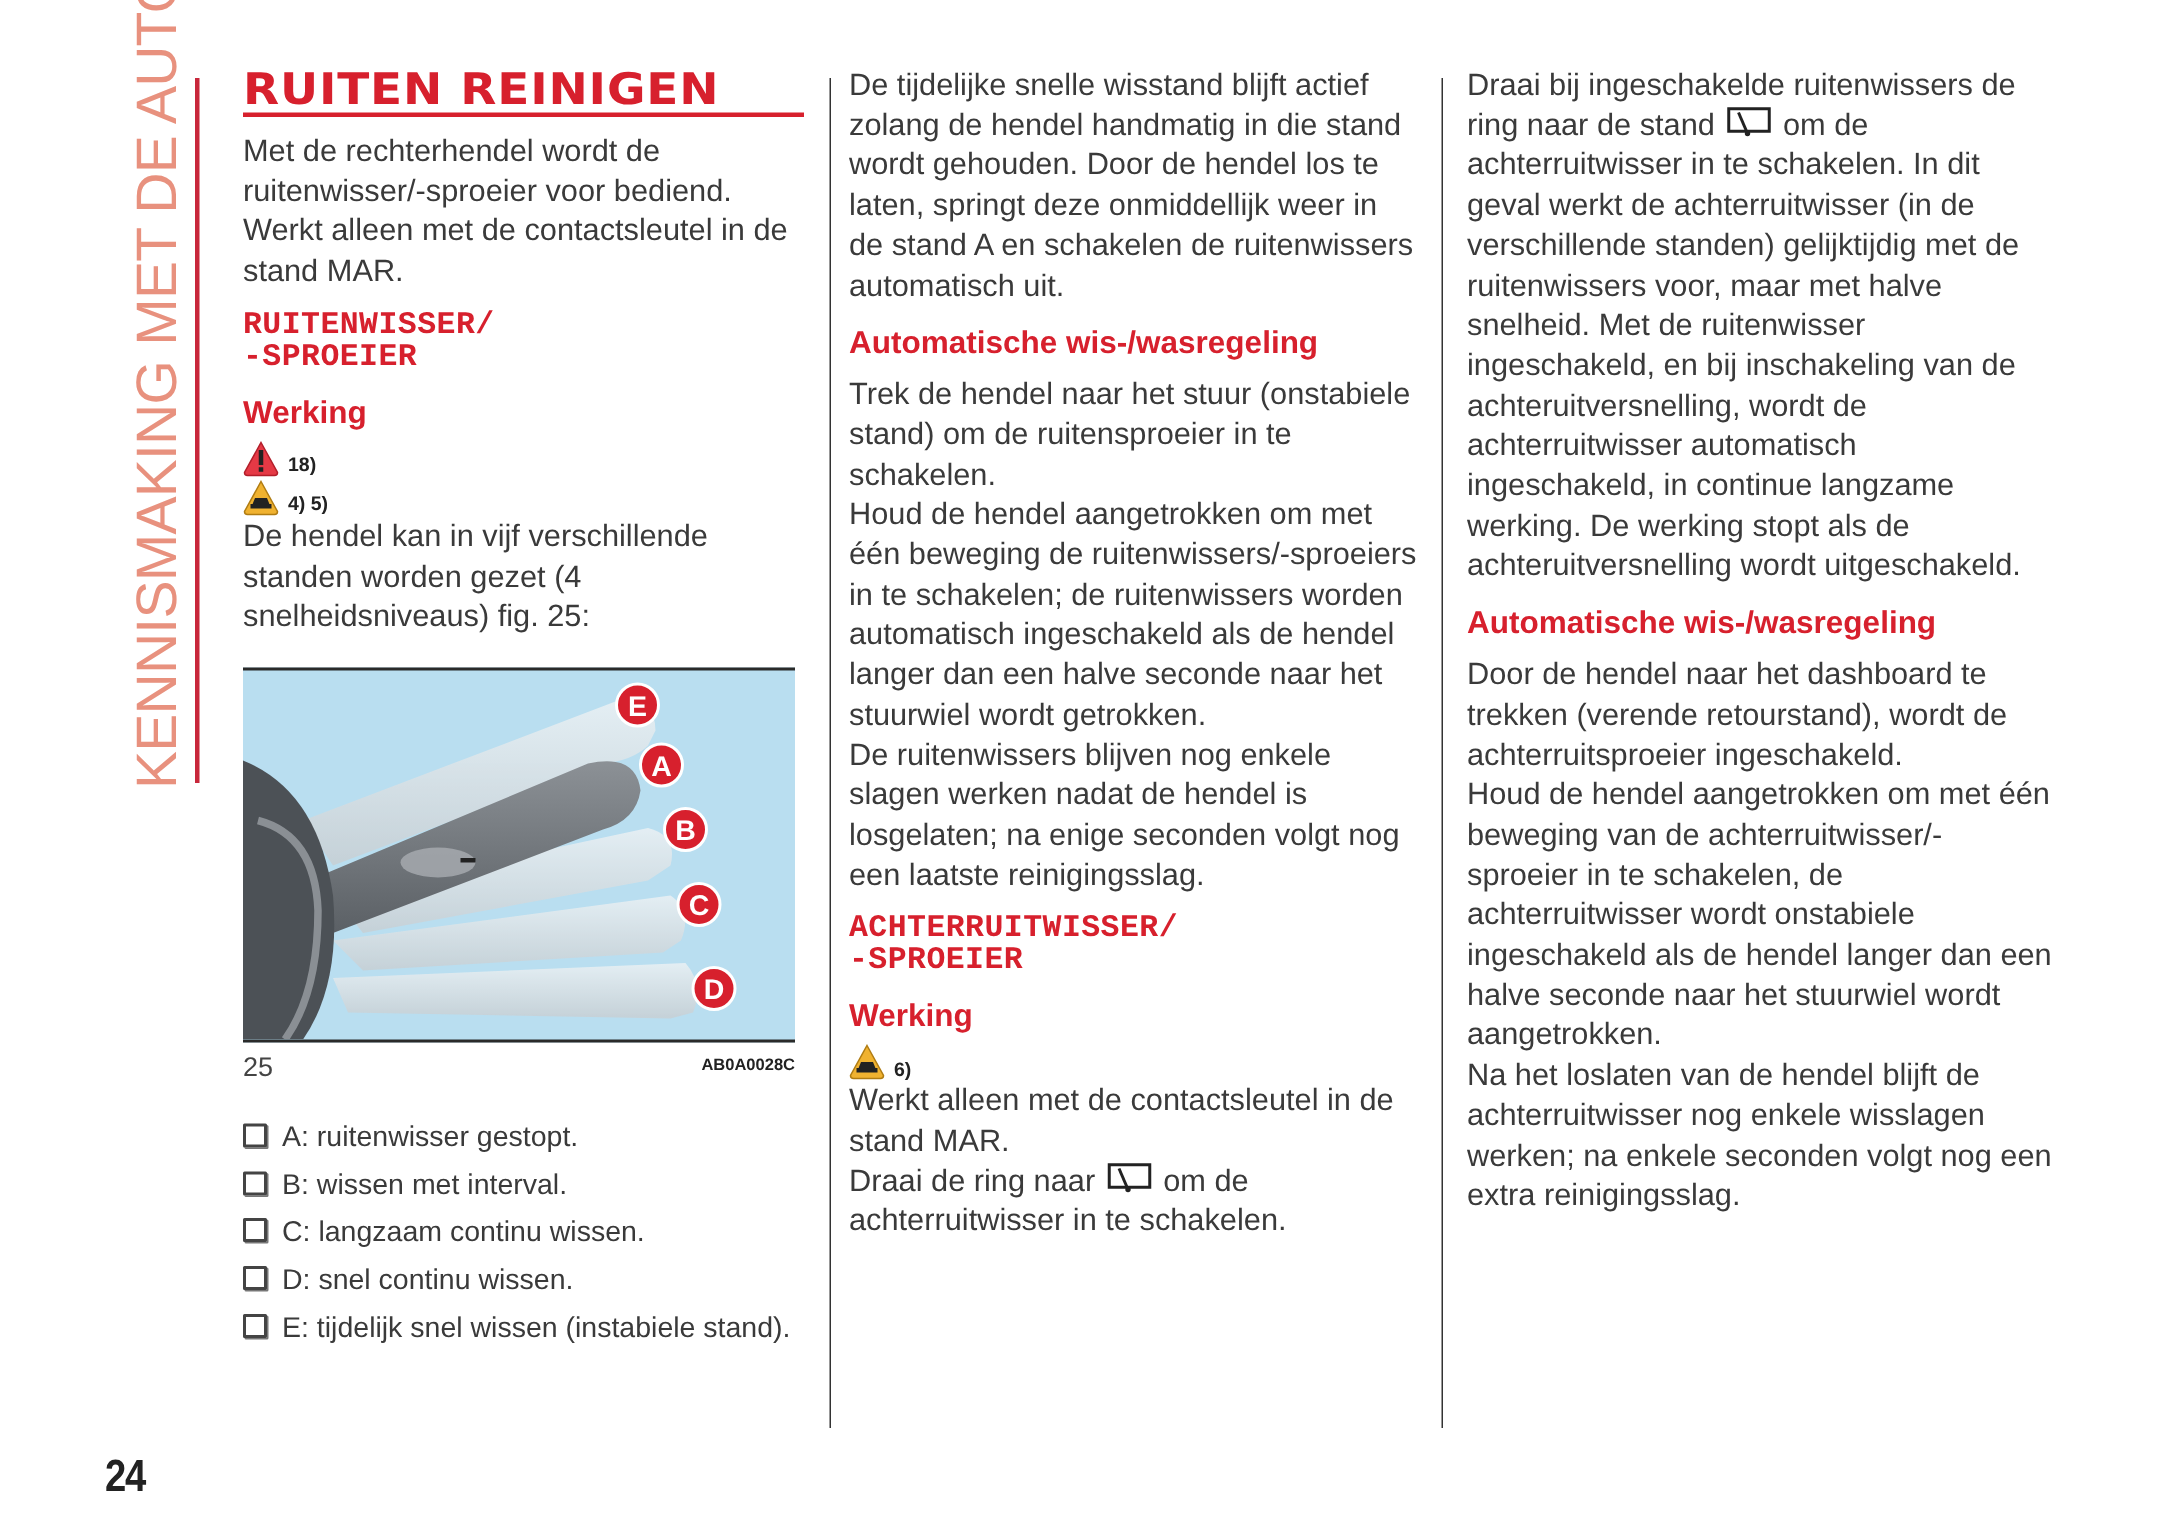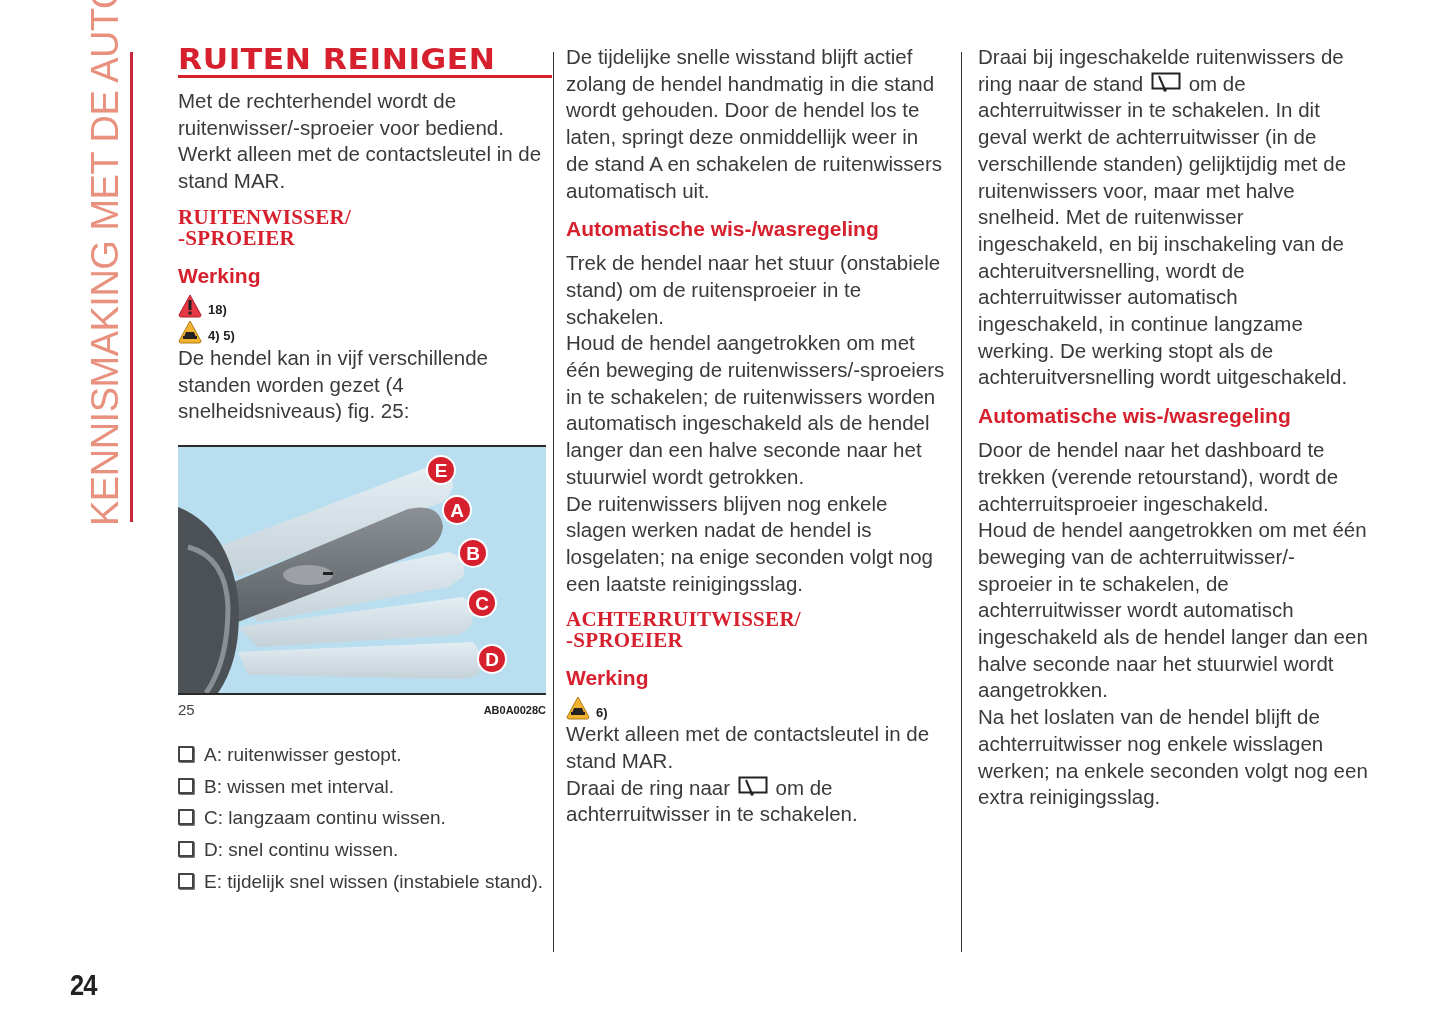--- a/index.html
+++ b/index.html
@@ -14,50 +14,50 @@
     font-weight: 300; line-height: 1;
   }
   .side-rule {
     position: absolute; left: 130px; top: 52px; width: 3px; height: 470px; background: #c8273b;
   }
   .page-number {
     position: absolute; left: 70px; top: 968px; font-size: 30px; font-weight: 700;
     color: #222; letter-spacing: -1px; transform: scaleX(0.85); transform-origin: 0 0;
   }
   .col { position: absolute; top: 44px; }
-  .col1 { left: 178px; width: 380px; }
+  .col1 { left: 162px; width: 380px; }
   .col2 { left: 566px; width: 380px; }
   .col3 { left: 978px; width: 390px; }
   .vsep { position: absolute; top: 52px; width: 1px; height: 900px; background: #333; }
   .vsep.a { left: 553px; }
   .vsep.b { left: 961px; }
 
   .h1 {
     font-size: 29px; font-weight: 900; color: #d7202d; letter-spacing: 0.5px;
     line-height: 30px; padding-bottom: 0; margin: 0;
     font-family: "DejaVu Sans", sans-serif; transform: scaleX(1.08); transform-origin: 0 0;
   }
   .h1-rule { height: 3px; background: #d7202d; width: 374px; margin-top: 1px; margin-bottom: 10px; }
   .h2 {
-    font-family: Liberation Serif, serif; font-weight: 900; color: #d7202d;
+    font-family: Liberation Mono, monospace; font-weight: 900; color: #d7202d;
     font-size: 21px; line-height: 21px; margin: 12px 0 14px 0; letter-spacing: 0.3px;
   }
   .h3 { font-weight: 700; color: #d7202d; font-size: 21px; line-height: 26px; margin: 6px 0 4px 0; }
   .p { font-size: 20.5px; line-height: 26.7px; margin: 0; }
 
   .warn-row { display: flex; align-items: center; height: 26px; text-align: right; }
   .warn-row .ref { font-size: 13px; font-weight: 700; color: #222; margin-left: 6px; margin-top: 8px; }
   .tri { width: 24px; height: 24px; }
 
   .figure {
     position: relative; width: 368px; height: 246px; margin-top: 20px;
     background: #b9def0; border-top: 2px solid #2a2a2a; border-bottom: 2px solid #2a2a2a; overflow: hidden;
   }
   .fig-caption { display: flex; justify-content: space-between; width: 368px; margin-top: 6px; }
-  .fig-num { font-size: 15px; color: #444; }
+  .fig-num { font-size: 18px; color: #444; }
   .fig-code { font-size: 11px; font-weight: 700; color: #222; margin-top: 3px; margin-left: 28px; }
 
   .bullet-list { margin-top: 24px; }
   .bullet { font-size: 19px; line-height: 26.7px; margin-bottom: 5px; }
   .box {
     display: inline-block; width: 12px; height: 12px; border: 2px solid #444; border-radius: 1px;
     margin-right: 10px; vertical-align: -1px; box-shadow: 1px 1px 0 #777;
   }
   .wiper-icon { display: inline-block; vertical-align: -3px; margin: 0 2px; }
 </style>
@@ -188,17 +188,17 @@
     <span>Draai bij ingeschakelde ruitenwissers de ring naar de stand</span>
     <svg class="wiper-icon" width="30" height="22" viewBox="0 0 30 22">
       <rect x="1.5" y="1.5" width="27" height="15" fill="none" stroke="#222" stroke-width="2"></rect>
       <line x1="8" y1="4" x2="14" y2="18" stroke="#222" stroke-width="2"></line>
       <circle cx="14" cy="18" r="1.8" fill="#222"></circle>
     </svg>
     <span>om de achterruitwisser in te schakelen. In dit geval werkt de achterruitwisser (in de verschillende standen) gelijktijdig met de ruitenwissers voor, maar met halve snelheid. Met de ruitenwisser ingeschakeld, en bij inschakeling van de achteruitversnelling, wordt de achterruitwisser automatisch ingeschakeld, in continue langzame werking. De werking stopt als de achteruitversnelling wordt uitgeschakeld.</span>
   </p>
   <div class="h3" style="margin-top:12px;margin-bottom:8px">Automatische wis-/wasregeling</div>
   <p class="p">Door de hendel naar het dashboard te trekken (verende retourstand), wordt de achterruitsproeier ingeschakeld.</p>
-  <p class="p">Houd de hendel aangetrokken om met één beweging van de achterruitwisser/-sproeier in te schakelen, de achterruitwisser wordt automatisch ingeschakeld als de hendel langer dan een halve seconde naar het stuurwiel wordt aangetrokken.</p>
+  <p class="p">Houd de hendel aangetrokken om met één beweging van de achterruitwisser/-sproeier in te schakelen, de achterruitwisser wordt onstabiele ingeschakeld als de hendel langer dan een halve seconde naar het stuurwiel wordt aangetrokken.</p>
   <p class="p">Na het loslaten van de hendel blijft de achterruitwisser nog enkele wisslagen werken; na enkele seconden volgt nog een extra reinigingsslag.</p>
 </div>
 
 <div class="page-number">24</div>
 
 </body></html>

